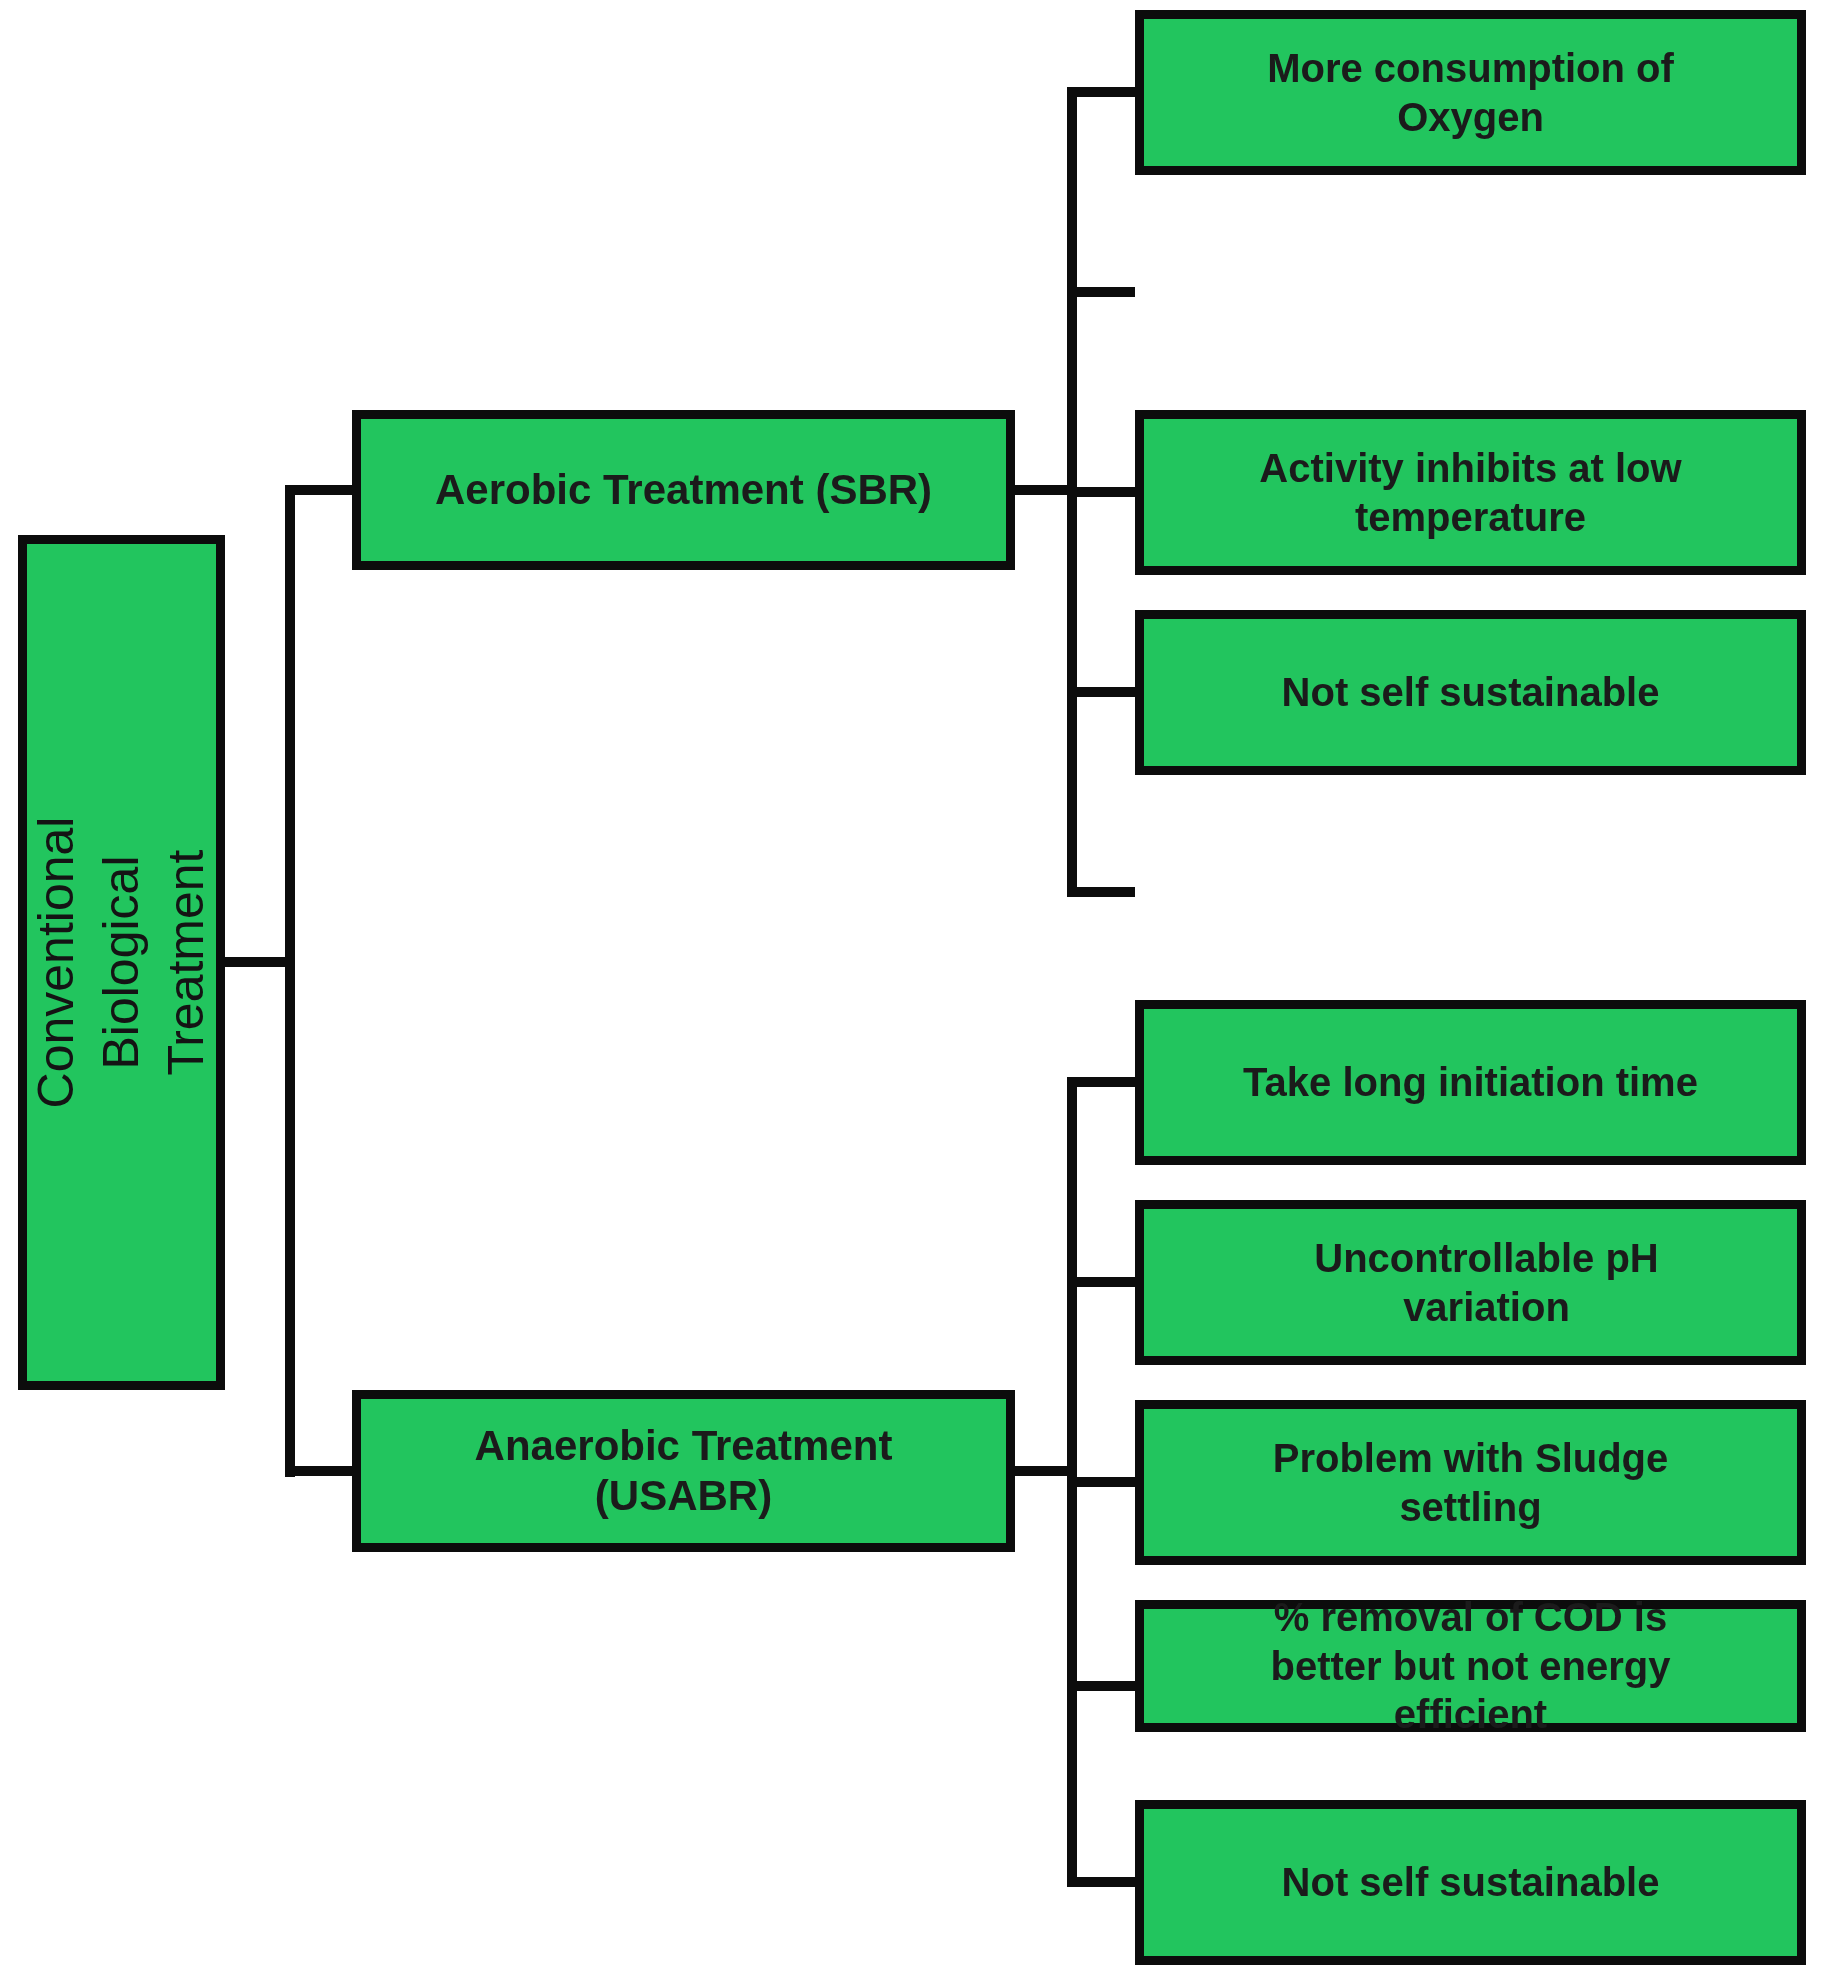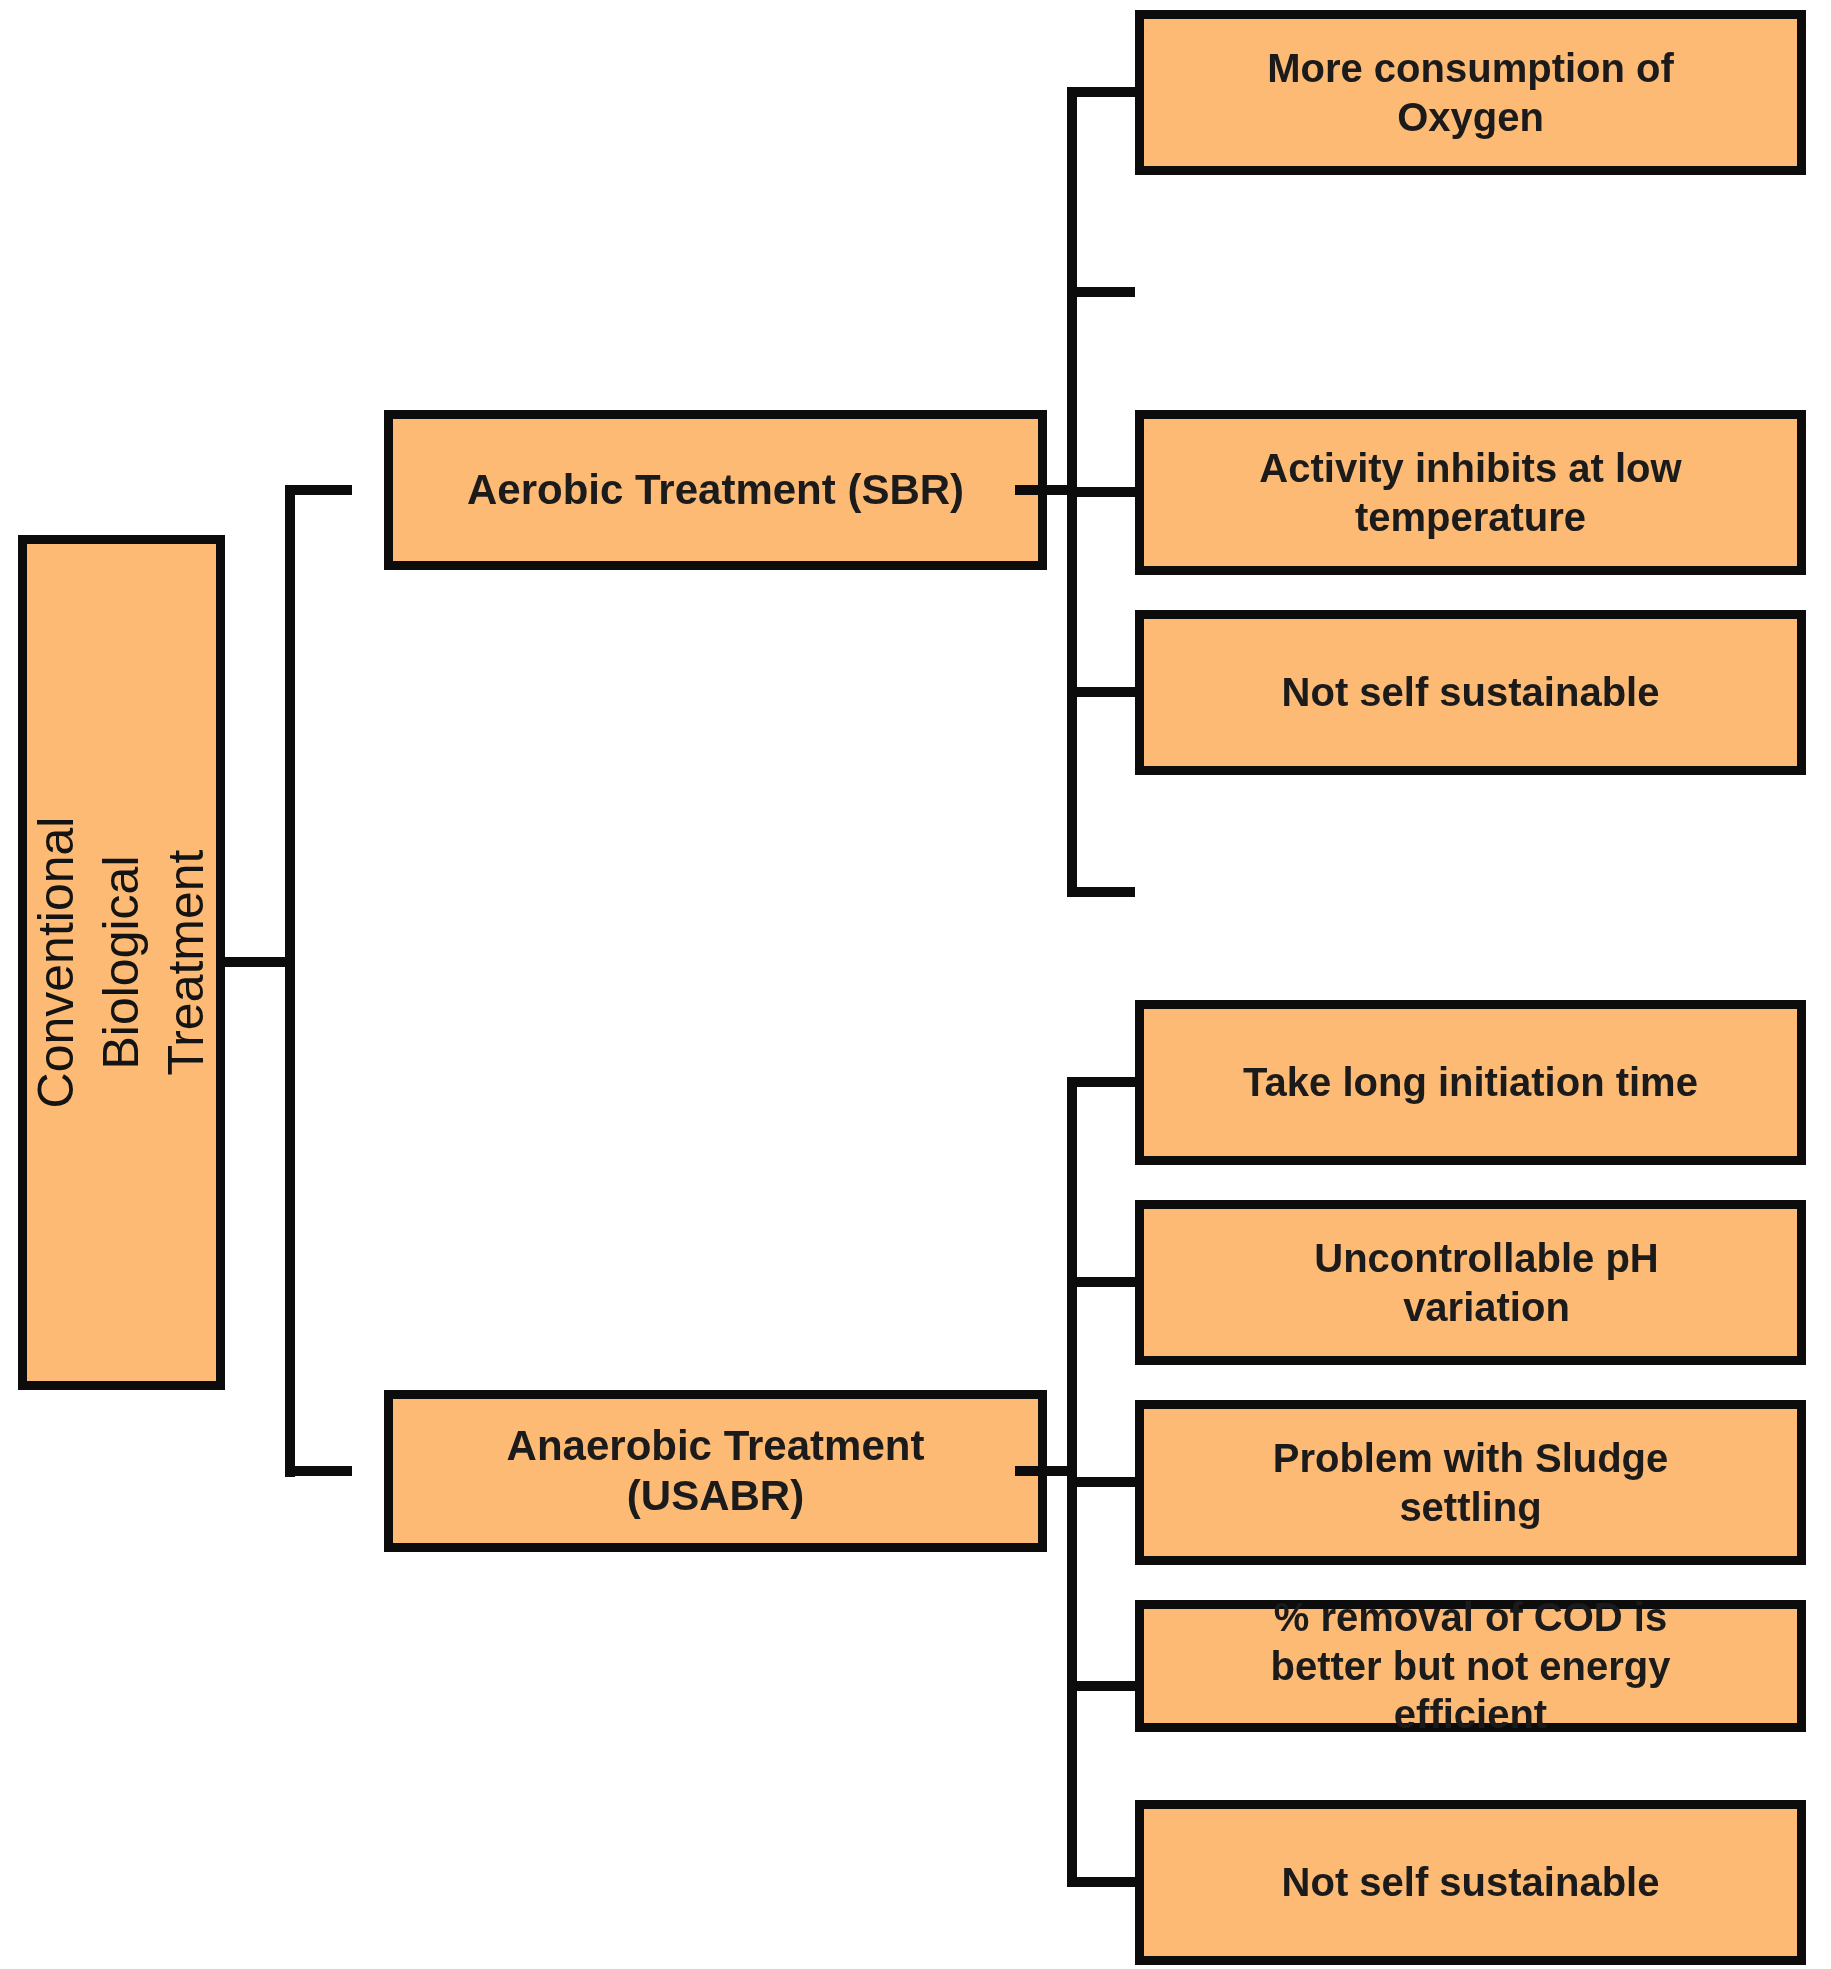--- a/index.html
+++ b/index.html
@@ -7,21 +7,21 @@
     position: relative;
     width: 1831px;
     height: 1969px;
     background: #ffffff;
     font-family: "Liberation Sans", sans-serif;
     overflow: hidden;
   }
   .box {
     position: absolute;
     box-sizing: border-box;
-    background: #fdba74;
+    background: #22c55e;
     border: 9px solid #0c0c0c;
     display: flex;
     align-items: center;
     justify-content: center;
     text-align: center;
     color: #1b1b1b;
     white-space: pre-line;
   }
   .leaf {
     left: 1135px;
@@ -40,21 +40,20 @@
   .b2 { top: 1200px; padding-left: 32px; }
   .b3 { top: 1400px; }
   .b4 { top: 1600px; height: 132px; }
   .b5 { top: 1800px; }
   .l2 {
     left: 352px;
     width: 663px;
     font-weight: 700;
     font-size: 42px;
     line-height: 1.2;
-    margin-left: 32px;
   }
   .sbr  { top: 410px;  height: 160px; }
   .usabr{ top: 1390px; height: 162px; }
   .root {
     left: 18px;
     top: 535px;
     width: 207px;
     height: 855px;
   }
   .root-text {

